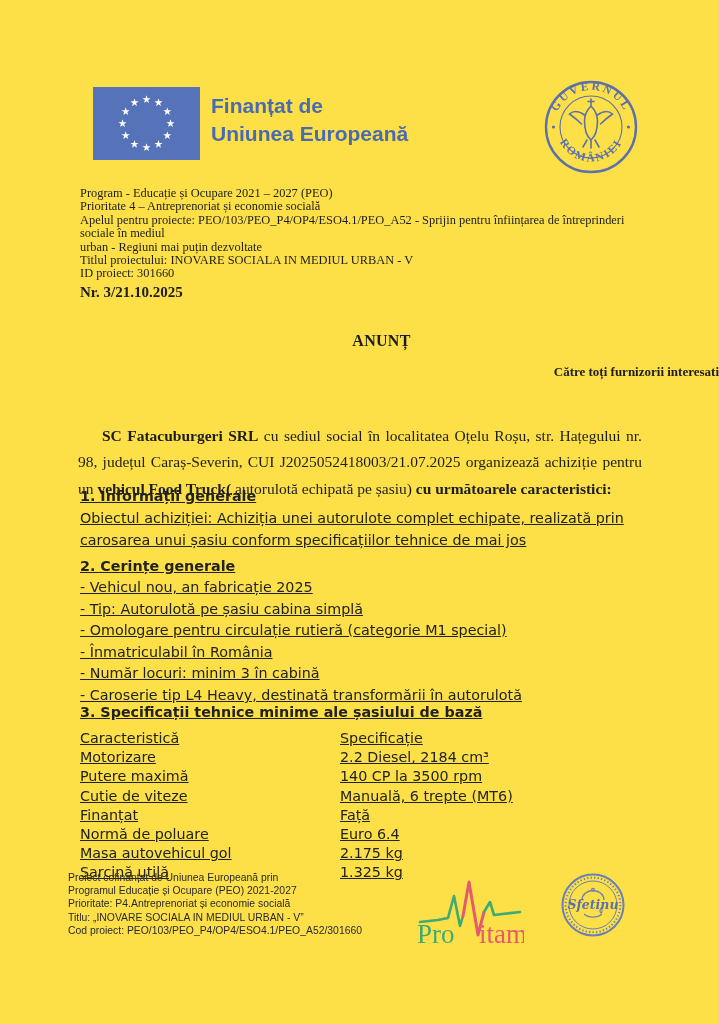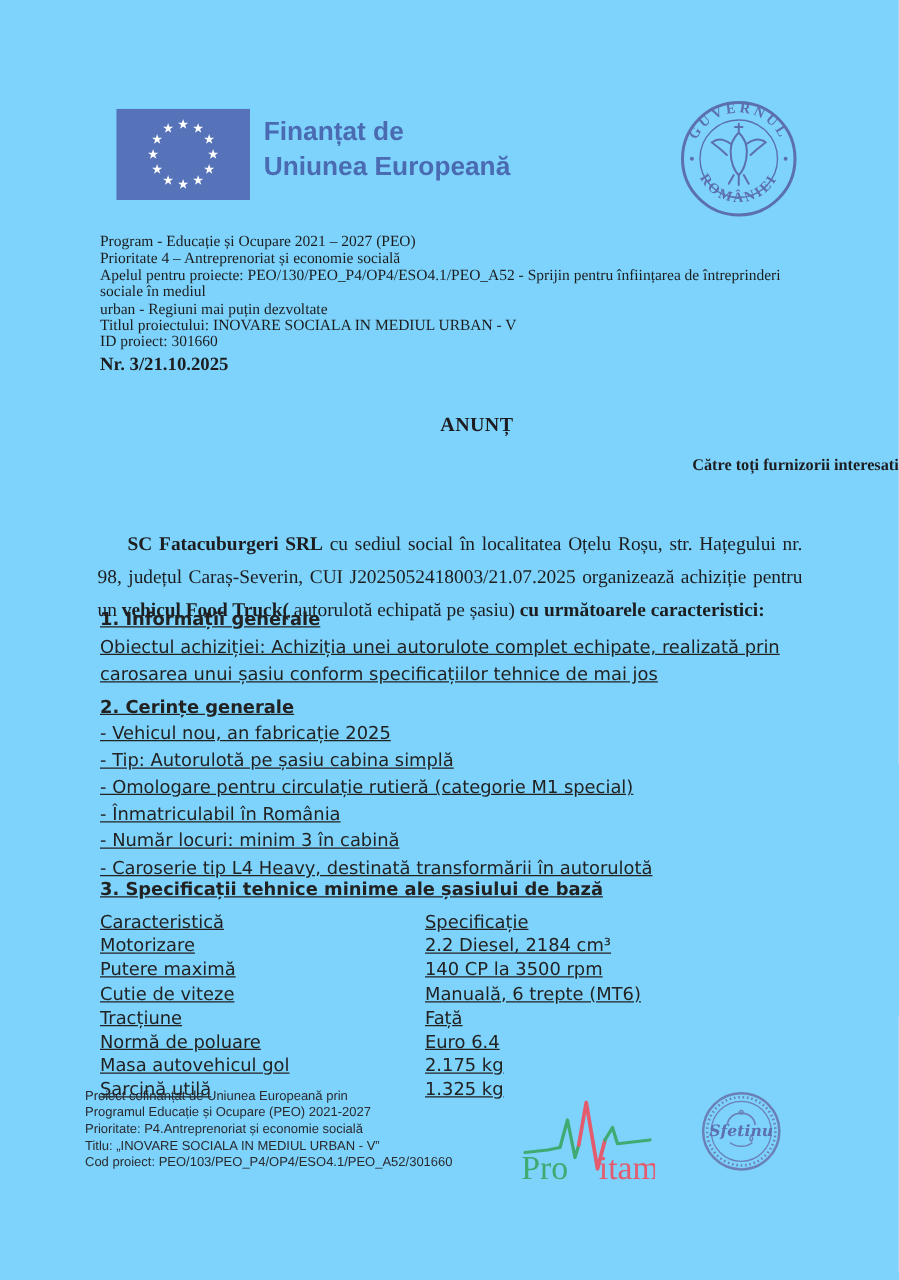--- a/index.html
+++ b/index.html
@@ -1,18 +1,18 @@
 <!DOCTYPE html>
 <html><head>
 <meta charset="utf-8">
 <style>
   html,body{margin:0;padding:0;background:#e8e8e8;}
   .page{
     position:relative; width:719px; height:1024px; margin:0 auto;
-    background:#7dd3fc; overflow:hidden;
+    background:#fde047; overflow:hidden;
     font-family:"Liberation Serif", serif; color:#1d1d1f;
   }
   
   .eu-flag{position:absolute; left:93px; top:87px; width:107px; height:73px;}
   .eu-text{
     position:absolute; left:211px; top:92px;
     font-family:"Liberation Sans", sans-serif; font-weight:bold;
     font-size:21px; line-height:28px; color:#4a6ab2;
   }
   .gov-logo{position:absolute; left:543px; top:79px; width:96px; height:96px;}
@@ -107,21 +107,21 @@
       <path d="M48,27 C44,31 41.5,36 41.5,42 C41.5,51 44.5,58 48,61 C51.5,58 54.5,51 54.5,42 C54.5,36 52,31 48,27 Z"></path>
       <path d="M41.5,36 C36,32 30.5,31.5 26.5,35 C30,37.5 34.5,41 38.5,45"></path>
       <path d="M54.5,36 C60,32 65.5,31.5 69.5,35 C66,37.5 61.5,41 57.5,45"></path>
       <path d="M44,61 L40,68 M52,61 L56,68 M48,61 L48,69"></path>
     </g>
   </svg>
 
   <div class="program">
     <div>Program - Educație și Ocupare 2021 – 2027 (PEO)</div>
     <div>Prioritate 4 – Antreprenoriat și economie socială</div>
-    <div>Apelul pentru proiecte: PEO/130/PEO_P4/OP4/ESO4.1/PEO_A52 - Sprijin pentru înființarea de întreprinderi sociale în mediul</div>
+    <div>Apelul pentru proiecte: PEO/103/PEO_P4/OP4/ESO4.1/PEO_A52 - Sprijin pentru înființarea de întreprinderi sociale în mediul</div>
     <div>urban - Regiuni mai puțin dezvoltate</div>
     <div>Titlul proiectului: INOVARE SOCIALA IN MEDIUL URBAN - V</div>
     <div>ID proiect: 301660</div>
   </div>
 
   <div class="doc-number">Nr. 3/21.10.2025</div>
   <div class="doc-title">ANUNȚ</div>
   <div class="doc-subtitle">Către toți furnizorii interesati</div>
 
   <p class="intro"><b>SC  Fatacuburgeri SRL</b><span> cu sediul social în localitatea Oțelu Roșu, str. Hațegului nr. 98, județul Caraș-Severin, CUI J2025052418003/21.07.2025 organizează achiziție pentru un </span><b>vehicul Food Truck(</b><span> autorulotă echipată pe șasiu) </span><b>cu următoarele caracteristici:</b></p>
@@ -147,21 +147,21 @@
     <div class="sec-title">3. Specificații tehnice minime ale șasiului de bază</div>
     <div class="spec-table">
       <div>Caracteristică</div>
       <div>Specificație</div>
       <div>Motorizare</div>
       <div>2.2 Diesel, 2184 cm³</div>
       <div>Putere maximă</div>
       <div>140 CP la 3500 rpm</div>
       <div>Cutie de viteze</div>
       <div>Manuală, 6 trepte (MT6)</div>
-      <div>Tracțiune</div>
+      <div>Finanțat</div>
       <div>Față</div>
       <div>Normă de poluare</div>
       <div>Euro 6.4</div>
       <div>Masa autovehicul gol</div>
       <div>2.175 kg</div>
       <div>Sarcină utilă</div>
       <div>1.325 kg</div>
     </div>
   </div>
 

